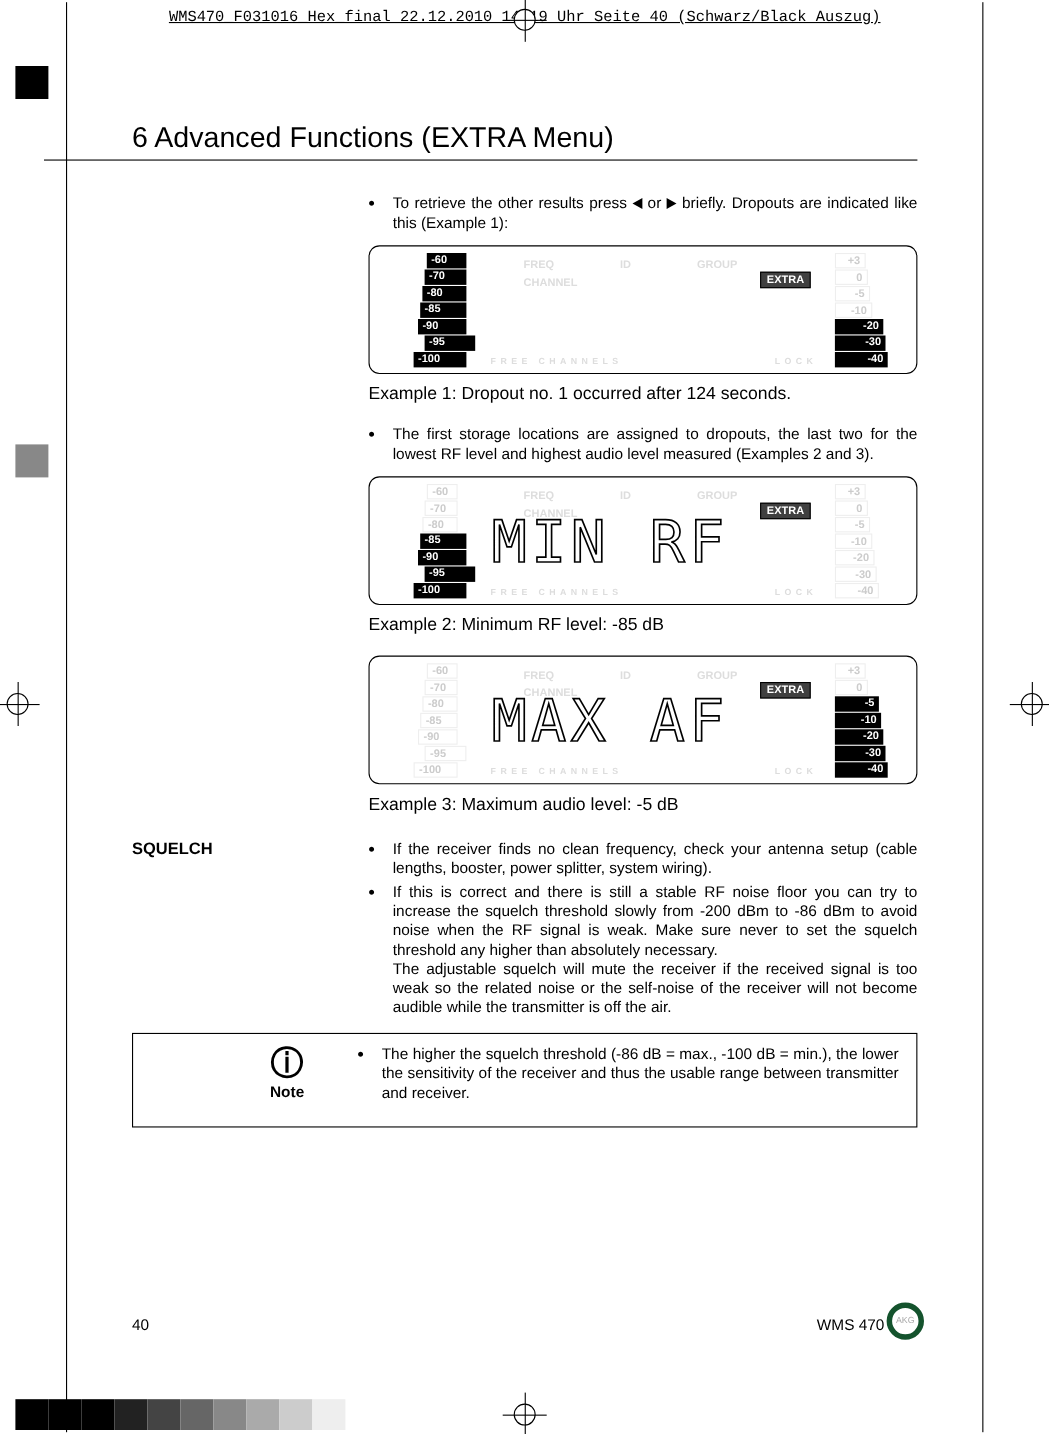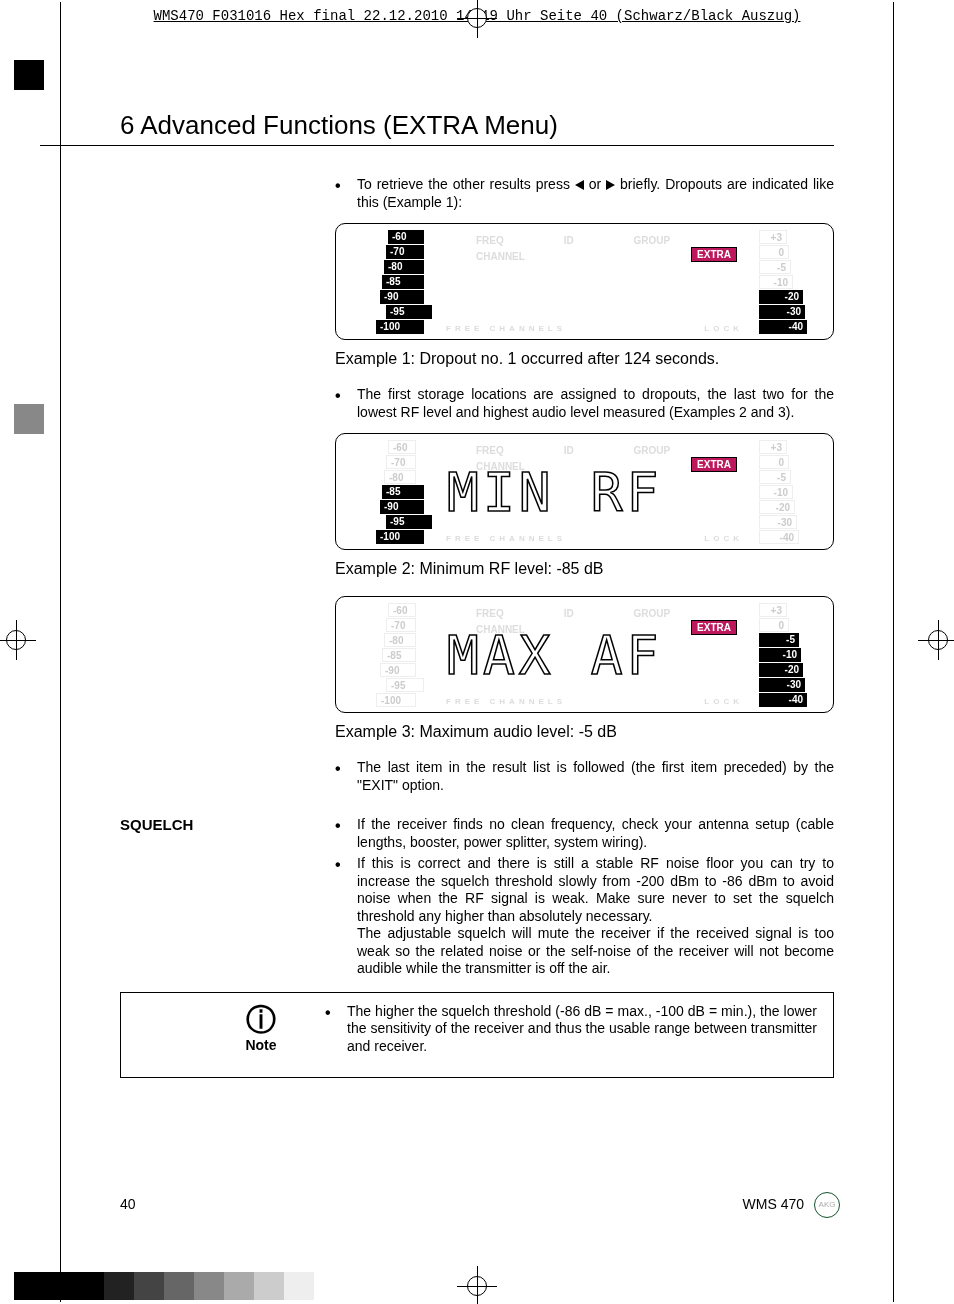--- a/index.html
+++ b/index.html
@@ -198,21 +198,21 @@
     height: 14px;
   }
   .lcd-top span {
     font-size: 10px;
     color: #ddd;
     font-weight: bold;
     margin-right: 16px;
     margin-left: 40px;
   }
   .lcd-top .on {
-    background: #be185d;
+    background: #404040;
     color: #fff;
     padding: 1px 5px;
     border: 1px solid #000;
   }
   .lcd-bottom {
     position: absolute;
     bottom: 6px;
     left: 110px;
     right: 90px;
     font-size: 8px;
@@ -270,21 +270,21 @@
     font-size: 14px;
   }
   .footer .page-no { float: left; }
   .footer .model { float: right; margin-right: 30px; }
   .footer .logo {
     position: absolute;
     right: -6px;
     bottom: -6px;
     width: 24px;
     height: 24px;
-    border: 1px solid #14532d;
+    border: 5px solid #14532d;
     border-radius: 50%;
     font-size: 8px;
     color: #aaa;
     text-align: center;
     line-height: 24px;
   }
 
   .calib-strip {
     position: absolute;
     bottom: 4px;
@@ -453,23 +453,20 @@
           <span class="seg-label seg-on">-5</span>
           <span class="seg-label seg-on">-10</span>
           <span class="seg-label seg-on">-20</span>
           <span class="seg-label seg-on">-30</span>
           <span class="seg-label seg-on">-40</span>
         </div>
     </div>
 
     <div class="caption">Example 3: Maximum audio level: -5 dB</div>
 
-    <ul class="bullets">
-      <li>The last item in the result list is followed (the first item preceded) by the "EXIT" option.</li>
-    </ul>
   </div>
 
   <div style="position:relative; margin-top:22px;">
     <div class="sidebar-label">SQUELCH</div>
     <div class="body-col">
       <ul class="bullets">
         <li>If the receiver finds no clean frequency, check your antenna setup (cable lengths, booster, power splitter, system wiring).</li>
         <li>
           <span>If this is correct and there is still a stable RF noise floor you can try to increase the squelch threshold slowly from -200 dBm to -86 dBm to avoid noise when the RF signal is weak. Make sure never to set the squelch threshold any higher than absolutely necessary.</span><br>
           <span>The adjustable squelch will mute the receiver if the received signal is too weak so the related noise or the self-noise of the receiver will not become audible while the transmitter is off the air.</span>

